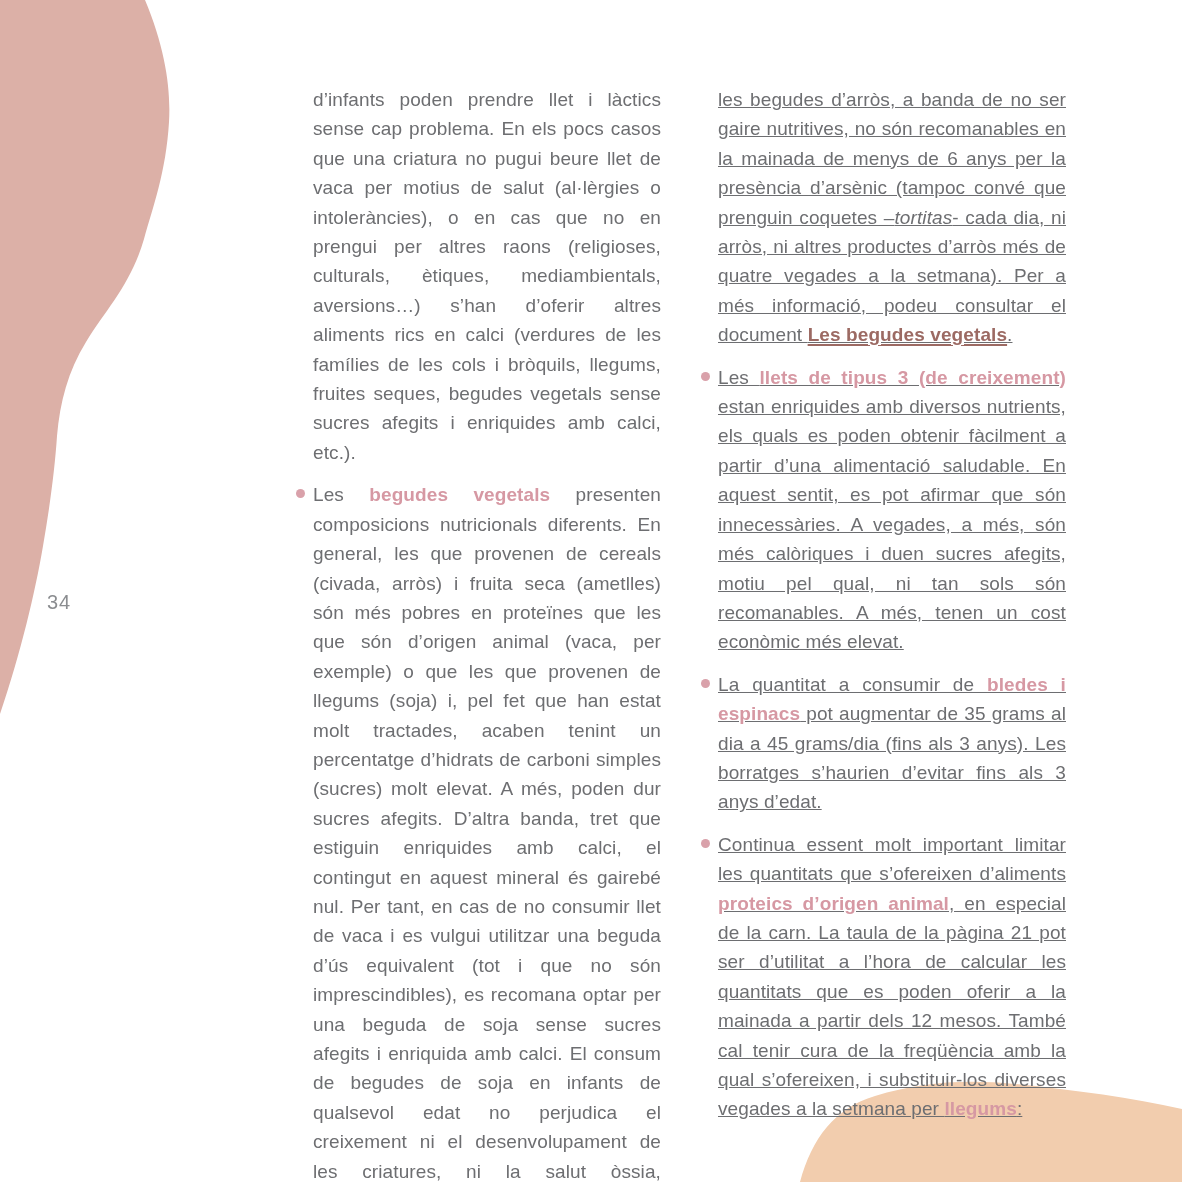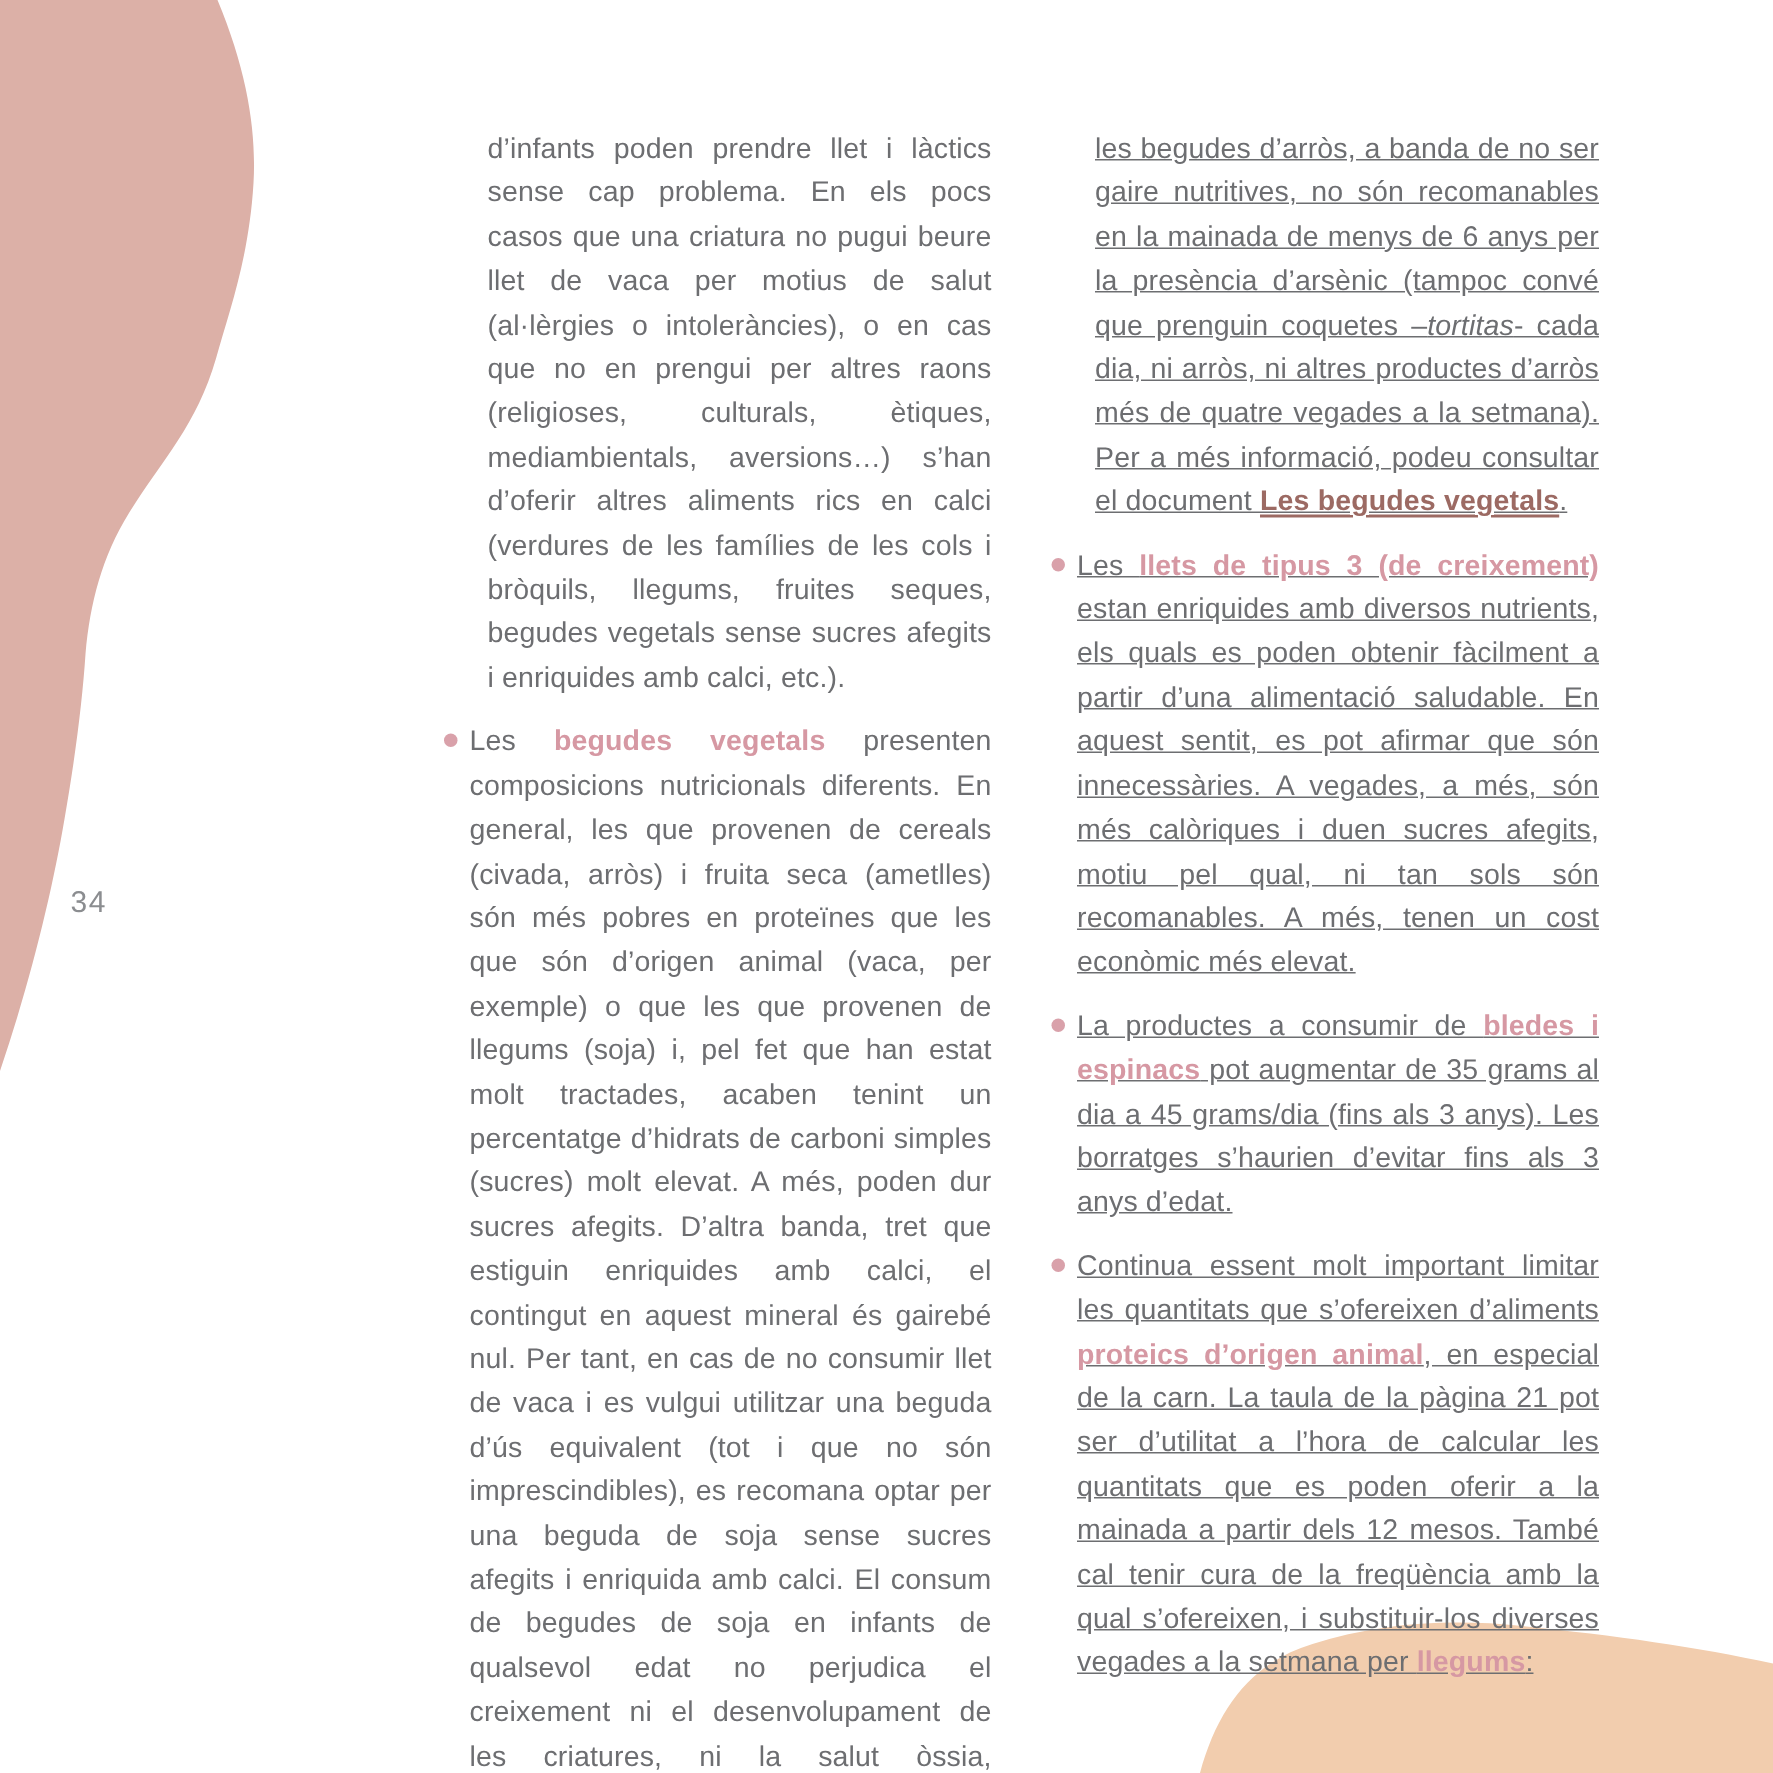--- a/index.html
+++ b/index.html
@@ -32,21 +32,21 @@
     top: 85px;
     width: 348px;
     color: var(--body-text, #6d6e71);
     font-size: 19px;
     line-height: 29.4px;
     text-align: justify;
     letter-spacing: 0.1px;
   }
   .col-left  { left: 313px; }
   .col-right { left: 718px; text-decoration: underline; }
-  .para { margin: 0 0 13px 12px; }
+  .para { margin: 0 0 13px 0; }
   .bullet-item { position: relative; margin: 0 0 13px 0; }
   .bullet-marker {
     position: absolute;
     left: -17px; top: 9px;
     width: 9px; height: 9px;
     border-radius: 50%;
     background: var(--bullet, #d9a1aa);
   }
   .hl {
     color: var(--highlight, #d698a3);
@@ -89,21 +89,21 @@
   </div>
 
   <div class="col col-right">
     <p class="para"><span>les begudes d’arròs, a banda de no ser gaire nutritives, no són recomanables en la mainada de menys de 6 anys per la presència d’arsènic (tampoc convé que prenguin coquetes –</span><span class="it">tortitas</span><span>- cada dia, ni arròs, ni altres productes d’arròs més de quatre vegades a la setmana). Per a més informació, podeu consultar el document </span><span class="doc-link" role="link">Les begudes vegetals</span><span>.</span></p>
 
     <div class="bullet-item">
       <span class="bullet-marker"></span><span>Les </span><span class="hl">llets de tipus 3 (de creixement)</span><span> estan enriquides amb diversos nutrients, els quals es poden obtenir fàcilment a partir d’una alimentació saludable. En aquest sentit, es pot afirmar que són innecessàries. A vegades, a més, són més calòriques i duen sucres afegits, motiu pel qual, ni tan sols són recomanables. A més, tenen un cost econòmic més elevat.</span>
     </div>
 
     <div class="bullet-item">
-      <span class="bullet-marker"></span><span>La productes a consumir de </span><span class="hl">bledes i espinacs</span><span> pot augmentar de 35 grams al dia a 45 grams/dia (fins als 3 anys). Les borratges s’haurien d’evitar fins als 3 anys d’edat.</span>
+      <span class="bullet-marker"></span><span>La quantitat a consumir de </span><span class="hl">bledes i espinacs</span><span> pot augmentar de 35 grams al dia a 45 grams/dia (fins als 3 anys). Les borratges s’haurien d’evitar fins als 3 anys d’edat.</span>
     </div>
 
     <div class="bullet-item">
       <span class="bullet-marker"></span><span>Continua essent molt important limitar les quantitats que s’ofereixen d’aliments </span><span class="hl">proteics d’origen animal</span><span>, en especial de la carn. La taula de la pàgina 21 pot ser d’utilitat a l’hora de calcular les quantitats que es poden oferir a la mainada a partir dels 12 mesos. També cal tenir cura de la freqüència amb la qual s’ofereixen, i substituir-los diverses vegades a la setmana per </span><span class="hl">llegums</span><span>:</span>
     </div>
   </div>
 
 </div>
 
 </body></html>

